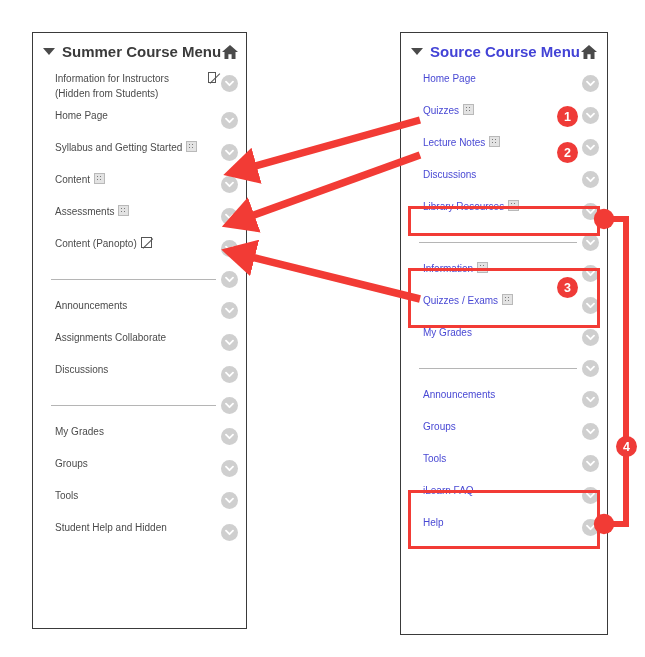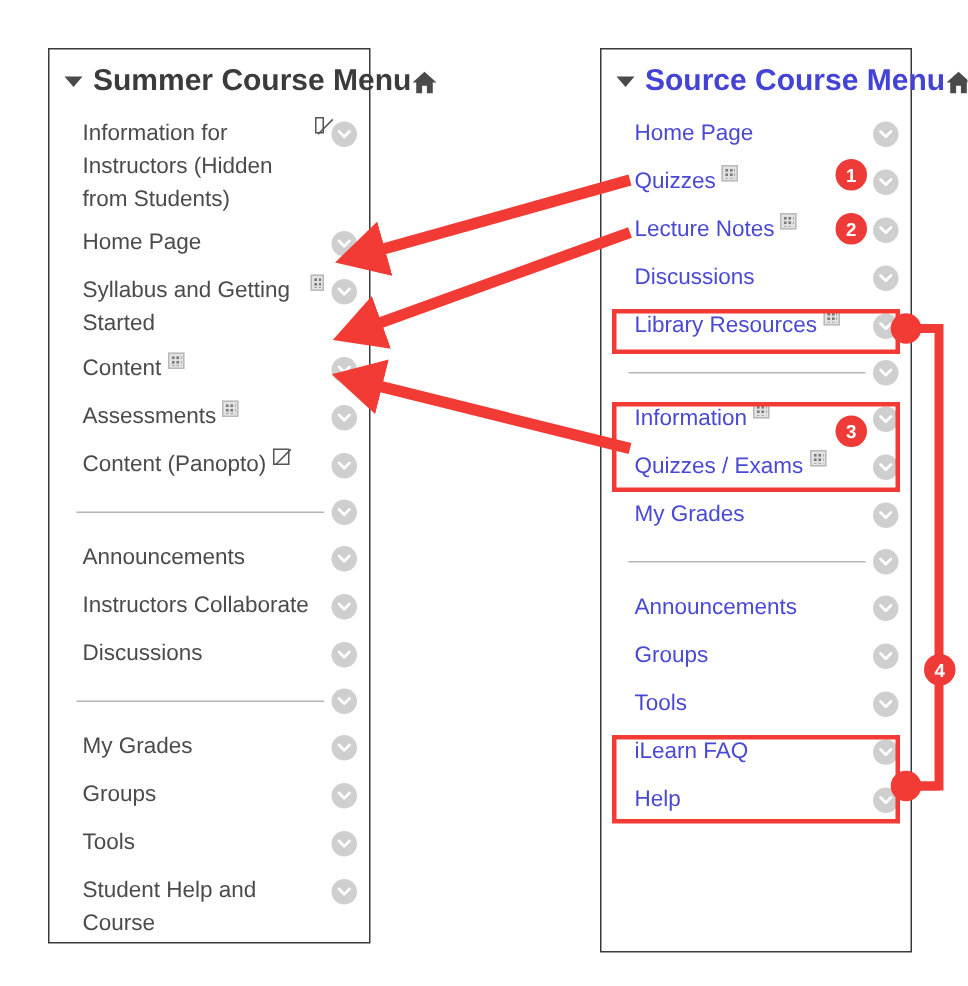--- a/index.html
+++ b/index.html
@@ -29,21 +29,21 @@
     border: 1px solid #3a3a3a;
     box-sizing: border-box;
   }
   #panel-left  { left: 32px;  top: 32px; width: 215px; height: 597px; }
   #panel-right { left: 400px; top: 32px; width: 208px; height: 603px; }
 
   .panel-header {
     display: flex;
     align-items: center;
     padding: 10px 10px 6px 10px;
-    font-size: 20px;
+    font-size: 15px;
     font-weight: bold;
     white-space: nowrap;
   }
   .panel-header .caret {
     width: 0; height: 0;
     border-left: 6px solid transparent;
     border-right: 6px solid transparent;
     border-top: 7px solid #4a4a4a;
     margin-right: 7px;
     flex: none;
@@ -56,21 +56,21 @@
 
   .menu-list { padding: 2px 0 4px 0; }
 
   .menu-item {
     position: relative;
     display: flex;
     align-items: flex-start;
     min-height: 32px;
     padding: 4px 30px 4px 22px;
     box-sizing: border-box;
-    font-size: 15px;
+    font-size: 10px;
     line-height: 1.45;
   }
   #panel-left  .menu-item .label { color: #4b4b4b; }
   #panel-right .menu-item .label { color: #4949d4; }
   .menu-item .label { max-width: 160px; }
 
   
   .grid-glyph {
     display: inline-block;
     width: 11px; height: 11px;
@@ -242,21 +242,21 @@
         </div>
         <div class="menu-item">
           <span class="label">Announcements</span>
           <span class="chev">
             <svg width="9" height="7" viewBox="0 0 9 7">
               <path d="M1 1.6 L4.5 5.2 L8 1.6" stroke="#ffffff" stroke-width="1.8" fill="none" stroke-linecap="round" stroke-linejoin="round"></path>
             </svg>
           </span>
         </div>
         <div class="menu-item">
-          <span class="label">Instructors Collaborate</span>
+          <span class="label">Assignments Collaborate</span>
           <span class="chev">
             <svg width="9" height="7" viewBox="0 0 9 7">
               <path d="M1 1.6 L4.5 5.2 L8 1.6" stroke="#ffffff" stroke-width="1.8" fill="none" stroke-linecap="round" stroke-linejoin="round"></path>
             </svg>
           </span>
         </div>
         <div class="menu-item">
           <span class="label">Discussions</span>
           <span class="chev">
             <svg width="9" height="7" viewBox="0 0 9 7">
@@ -290,21 +290,21 @@
         </div>
         <div class="menu-item">
           <span class="label">Tools</span>
           <span class="chev">
             <svg width="9" height="7" viewBox="0 0 9 7">
               <path d="M1 1.6 L4.5 5.2 L8 1.6" stroke="#ffffff" stroke-width="1.8" fill="none" stroke-linecap="round" stroke-linejoin="round"></path>
             </svg>
           </span>
         </div>
         <div class="menu-item">
-          <span class="label">Student Help and Course</span>
+          <span class="label">Student Help and Hidden</span>
           <span class="chev">
             <svg width="9" height="7" viewBox="0 0 9 7">
               <path d="M1 1.6 L4.5 5.2 L8 1.6" stroke="#ffffff" stroke-width="1.8" fill="none" stroke-linecap="round" stroke-linejoin="round"></path>
             </svg>
           </span>
         </div>
       </div>
   </div>
 
   <div class="panel" id="panel-right">

